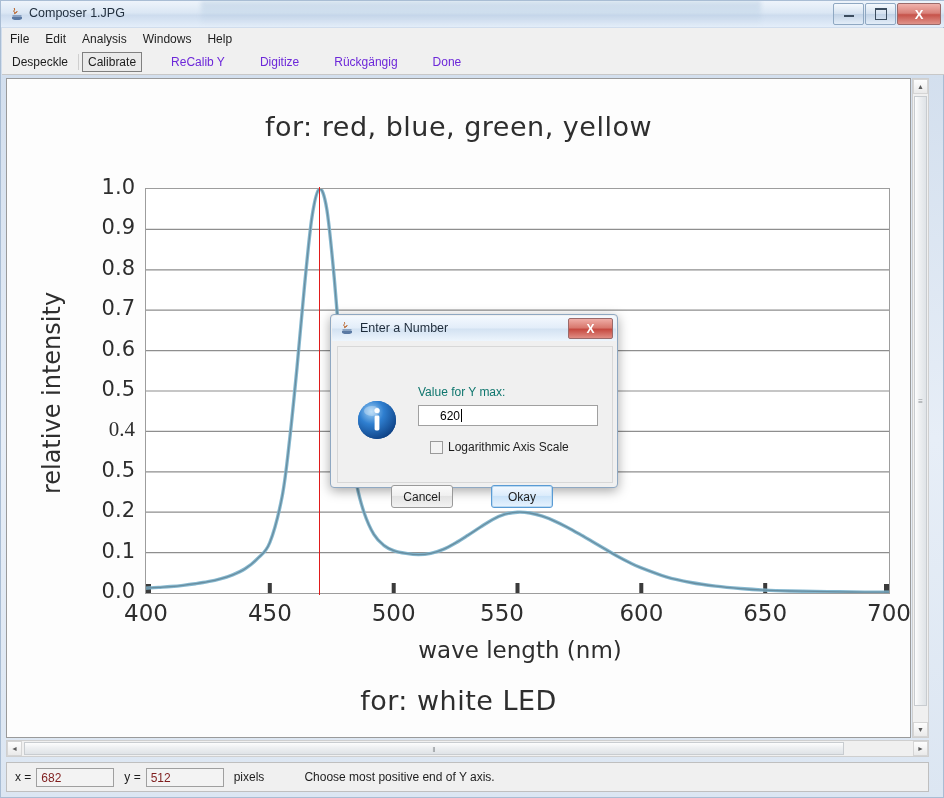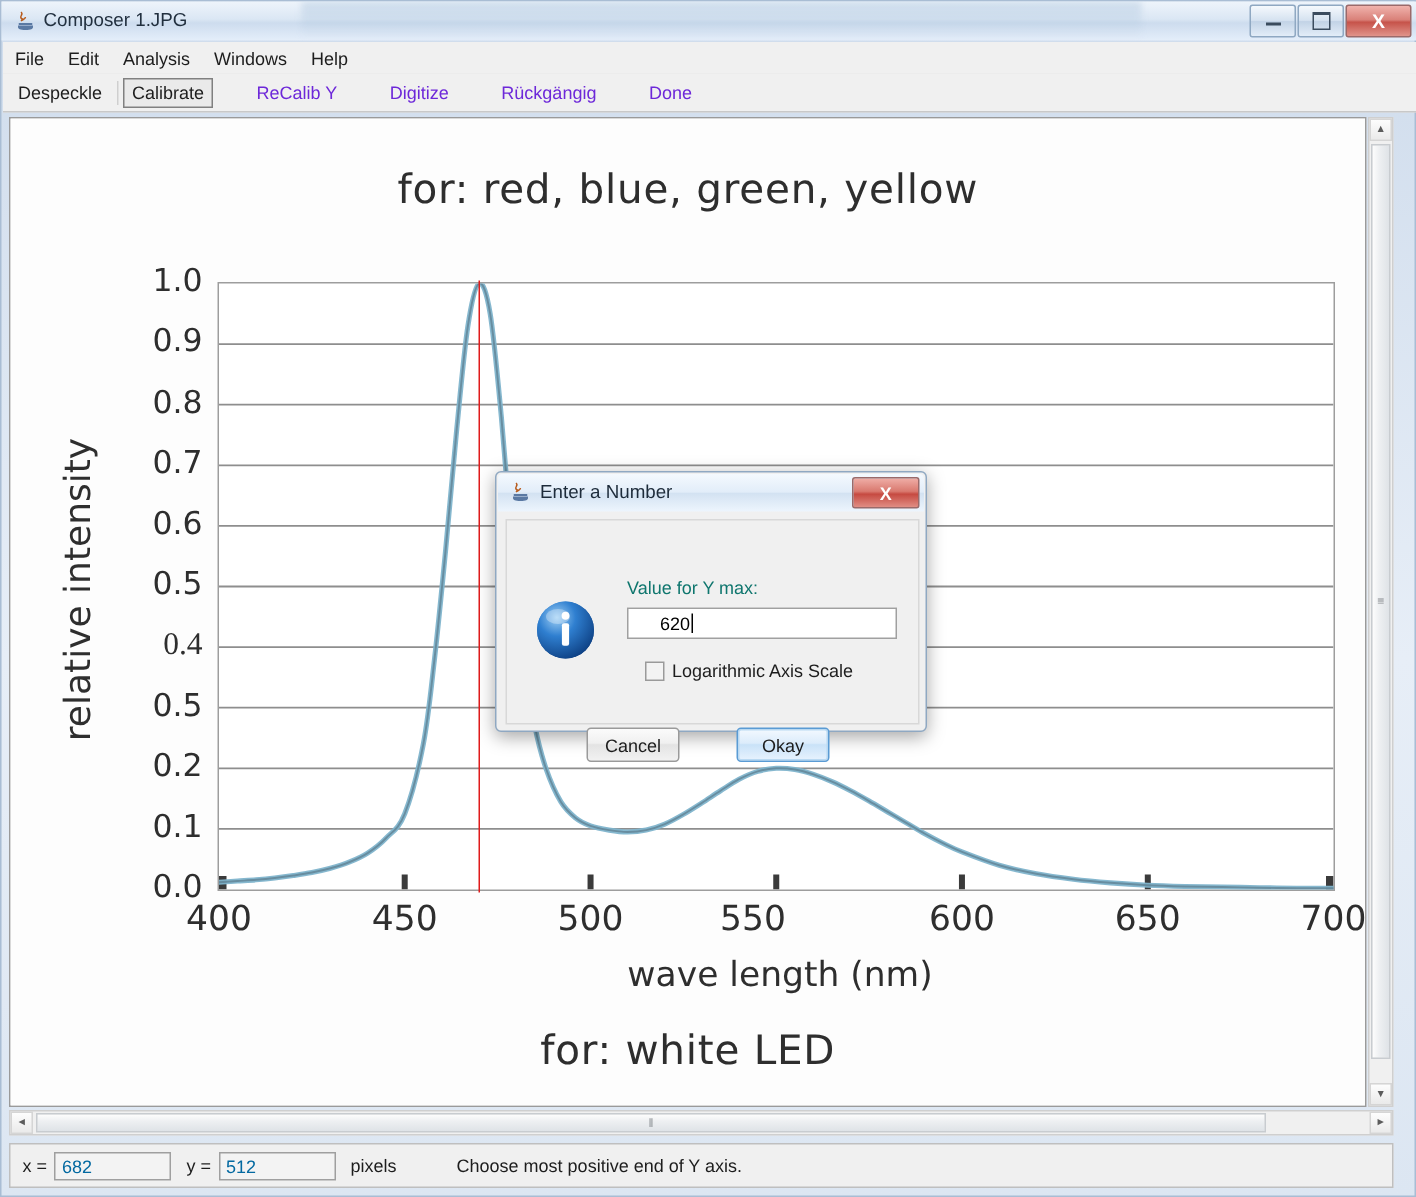--- a/index.html
+++ b/index.html
@@ -168,21 +168,21 @@
   
   .statusbar{
     position:absolute;left:5px;top:761px;width:923px;height:30px;
     background:#f0f0f0;border:1px solid #bfbfbf;box-sizing:border-box;
     display:flex;align-items:center;padding-left:8px;
   }
   .sb-label{font-size:12px;color:#1d1d1d;margin-right:5px;}
   .sb-field{
     width:78px;height:19px;background:#f3f3f3;
     border:1px solid #9f9f9f;box-sizing:border-box;
-    font-size:12px;color:#0369a1;padding:2px 4px;margin-right:10px;
+    font-size:12px;color:#7f1d1d;padding:2px 4px;margin-right:10px;
     font-family:"Liberation Sans",sans-serif;
   }
   .sb-units{font-size:12px;color:#1d1d1d;margin-right:40px;}
   .sb-msg{font-size:12px;color:#1d1d1d;}
 
   
   .dialog{
     position:absolute;left:329px;top:313px;width:288px;height:174px;
     background:#f0f0f0;
     border:1px solid #8fa8c2;

